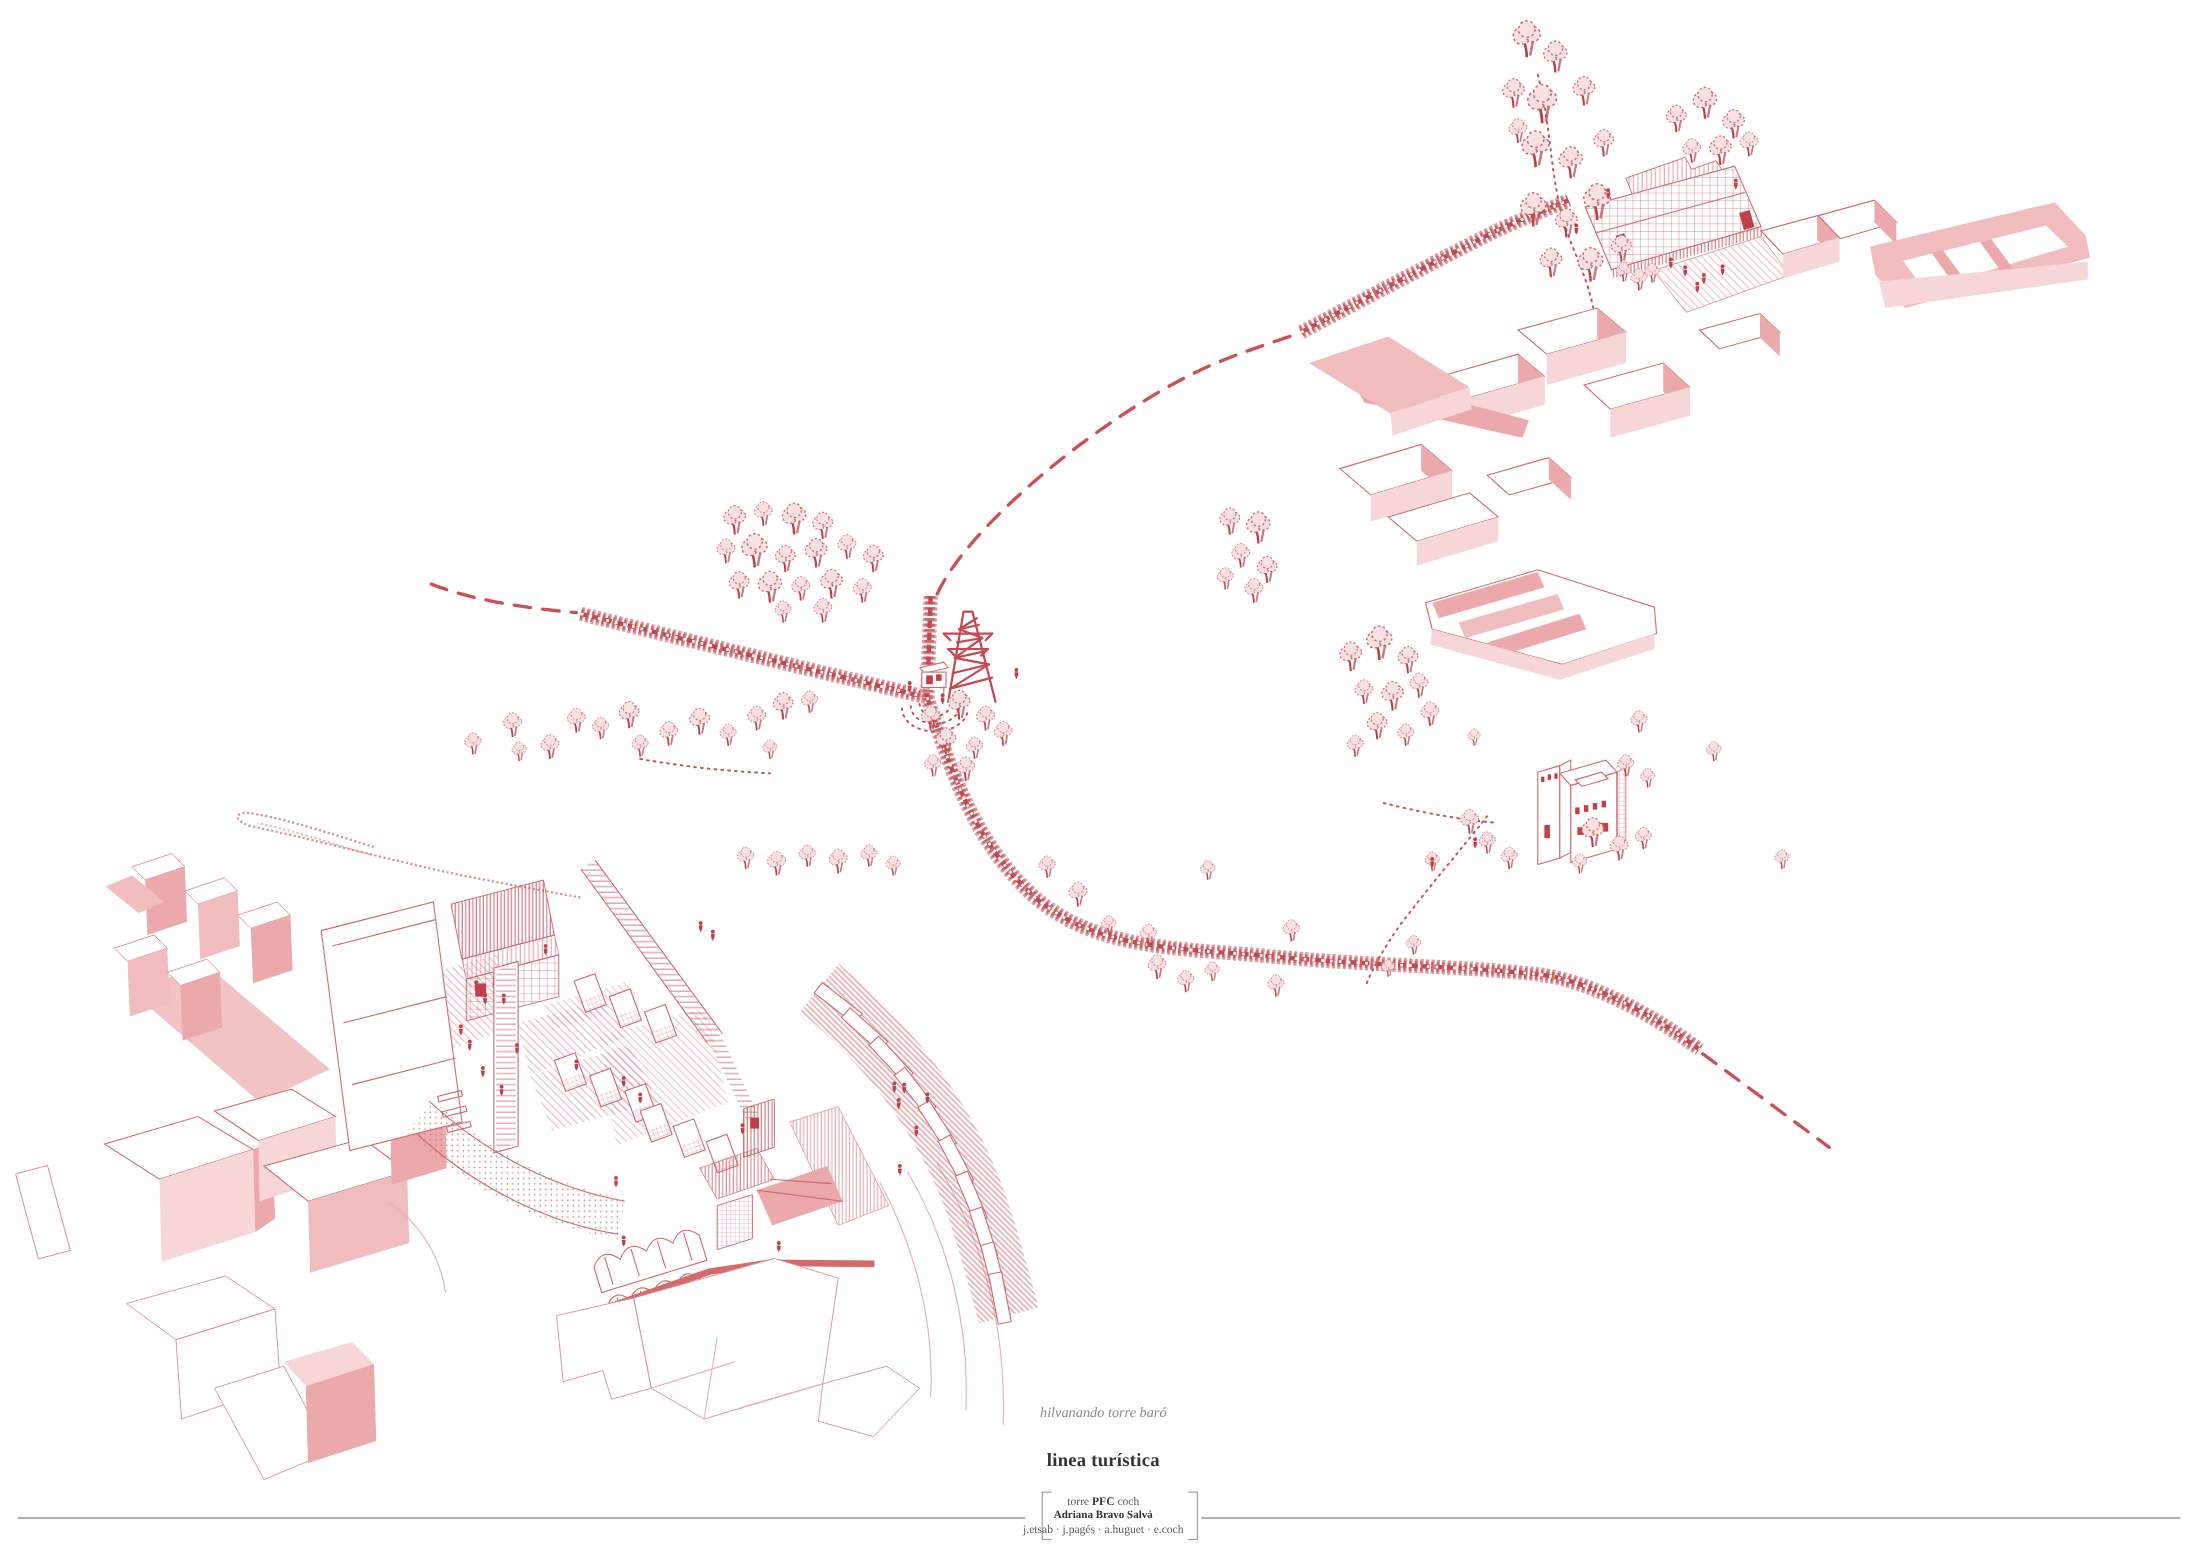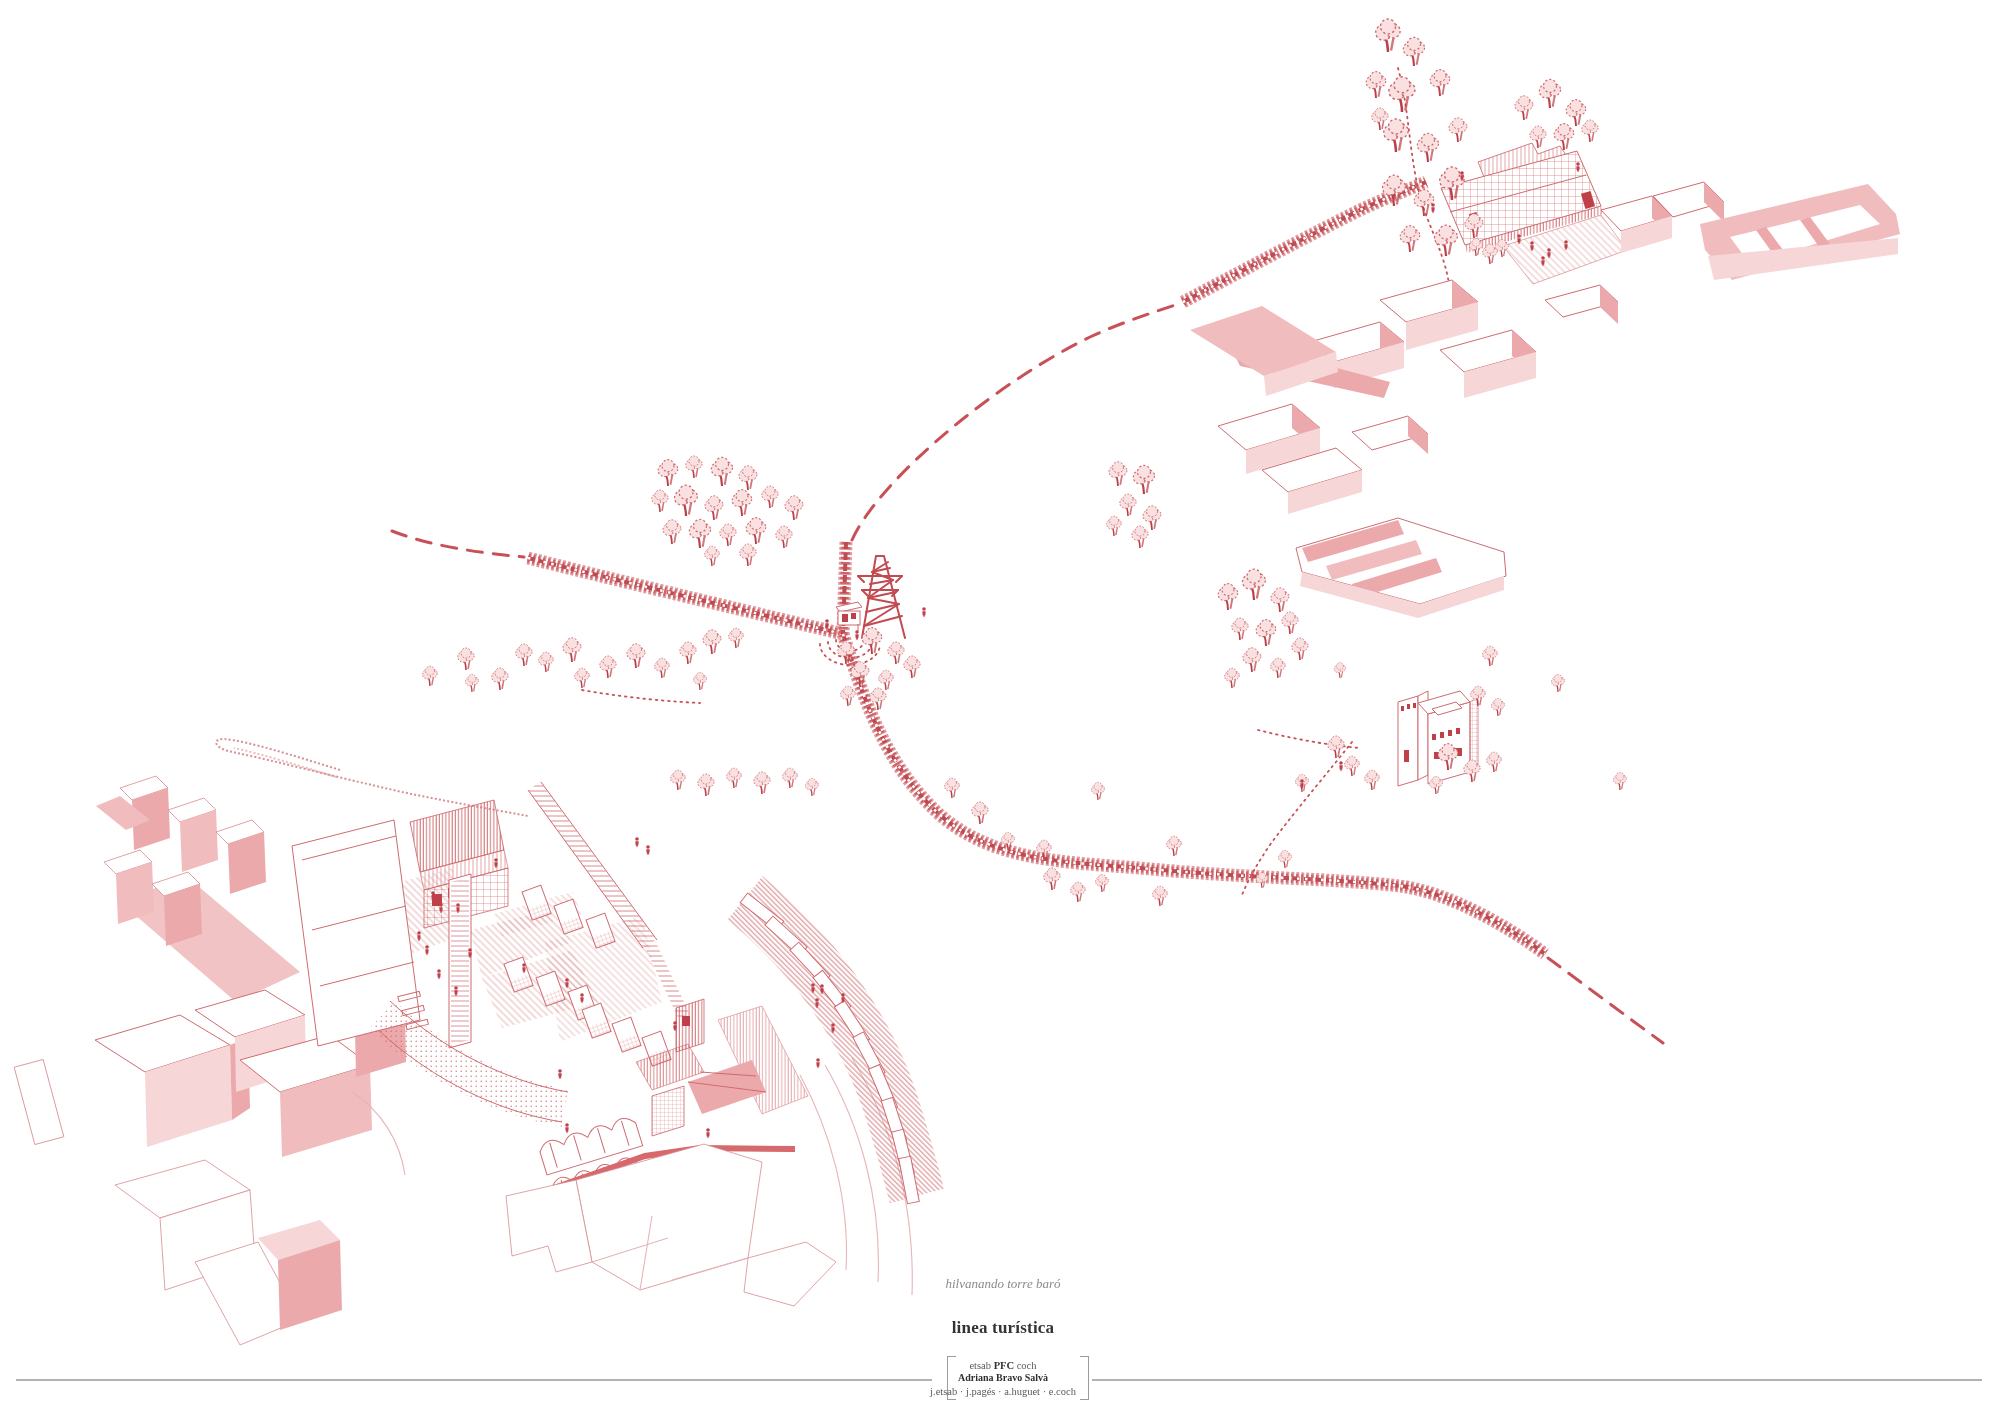--- a/index.html
+++ b/index.html
@@ -522,17 +522,17 @@
         <use href="#person" transform="translate(1302,789)"></use>
       </g>
 </svg>
 
 <div class="tblock t-title">linea turística</div>
 <div class="tblock t-sub">hilvanando torre baró</div>
 <div class="rule left"></div>
 <div class="rule right"></div>
 <div class="bracket l"></div>
 <div class="bracket r"></div>
-<div class="tblock t-aula"><span>etsab </span><b>PFC</b><span> coch</span></div>
+<div class="tblock t-aula"><span>torre </span><b>PFC</b><span> coch</span></div>
 <div class="tblock t-name">Adriana Bravo Salvà</div>
 <div class="tblock t-cred">j.etsab · j.pagés · a.huguet · e.coch</div>
 
 </div>
 
 </body></html>

